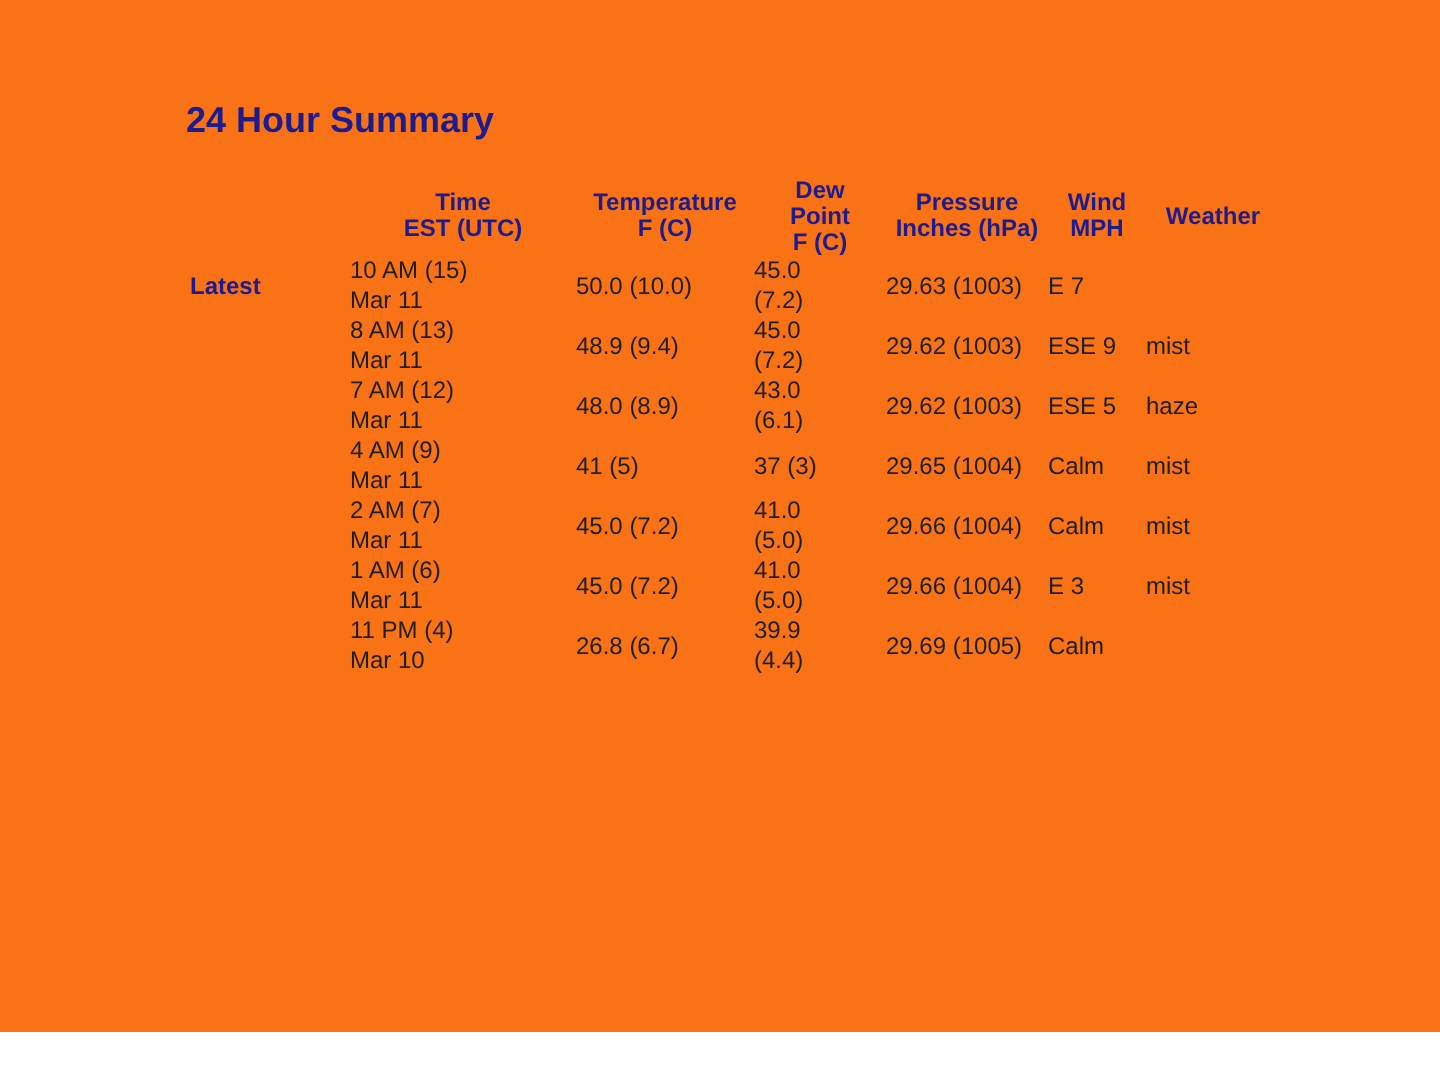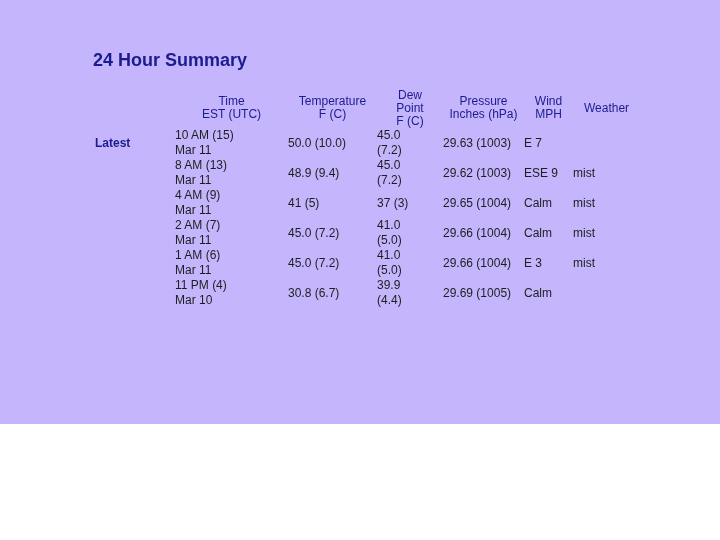--- a/index.html
+++ b/index.html
@@ -4,22 +4,22 @@
 <style>
   html, body {
     margin: 0;
     padding: 0;
     background: #ffffff;
     font-family: "Liberation Sans", "DejaVu Sans", sans-serif;
   }
   .viewport {
     position: relative;
     width: 720px;
-    height: 424px;
-    background: #c4b5fd;
+    height: 516px;
+    background: #f97316;
     overflow: hidden;
   }
   .page {
     position: absolute;
     left: 93px;
     top: 50px;
     width: 560px;
   }
   .title {
     margin: 0 0 17px 0;
@@ -30,21 +30,21 @@
   }
   table.summary {
     border-collapse: collapse;
     table-layout: fixed;
     margin-left: 2px;
   }
   table.summary th {
     color: #1c1c8f;
     font-size: 12px;
     line-height: 13px;
-    font-weight: normal;
+    font-weight: bold;
     vertical-align: middle;
     height: 40px;
     padding: 0;
   }
   table.summary td {
     color: #1e1e1e;
     font-size: 12px;
     line-height: 15px;
     text-align: left;
     vertical-align: middle;
@@ -137,20 +137,35 @@
             <span class="l">45.0</span>
             <span class="l">(7.2)</span>
           </td>
           <td>29.62 (1003)</td>
           <td>ESE 9</td>
           <td>mist</td>
         </tr>
         <tr>
           <td class="marker"></td>
           <td>
+            <span class="l">7 AM (12)</span>
+            <span class="l">Mar 11</span>
+          </td>
+          <td>48.0 (8.9)</td>
+          <td>
+            <span class="l">43.0</span>
+            <span class="l">(6.1)</span>
+          </td>
+          <td>29.62 (1003)</td>
+          <td>ESE 5</td>
+          <td>haze</td>
+        </tr>
+        <tr>
+          <td class="marker"></td>
+          <td>
             <span class="l">4 AM (9)</span>
             <span class="l">Mar 11</span>
           </td>
           <td>41 (5)</td>
           <td>
             <span class="l">37 (3)</span>
             <span class="l"></span>
           </td>
           <td>29.65 (1004)</td>
           <td>Calm</td>
@@ -185,21 +200,21 @@
           <td>29.66 (1004)</td>
           <td>E 3</td>
           <td>mist</td>
         </tr>
         <tr>
           <td class="marker"></td>
           <td>
             <span class="l">11 PM (4)</span>
             <span class="l">Mar 10</span>
           </td>
-          <td>30.8 (6.7)</td>
+          <td>26.8 (6.7)</td>
           <td>
             <span class="l">39.9</span>
             <span class="l">(4.4)</span>
           </td>
           <td>29.69 (1005)</td>
           <td>Calm</td>
           <td></td>
         </tr>
       </tbody>
     </table>

